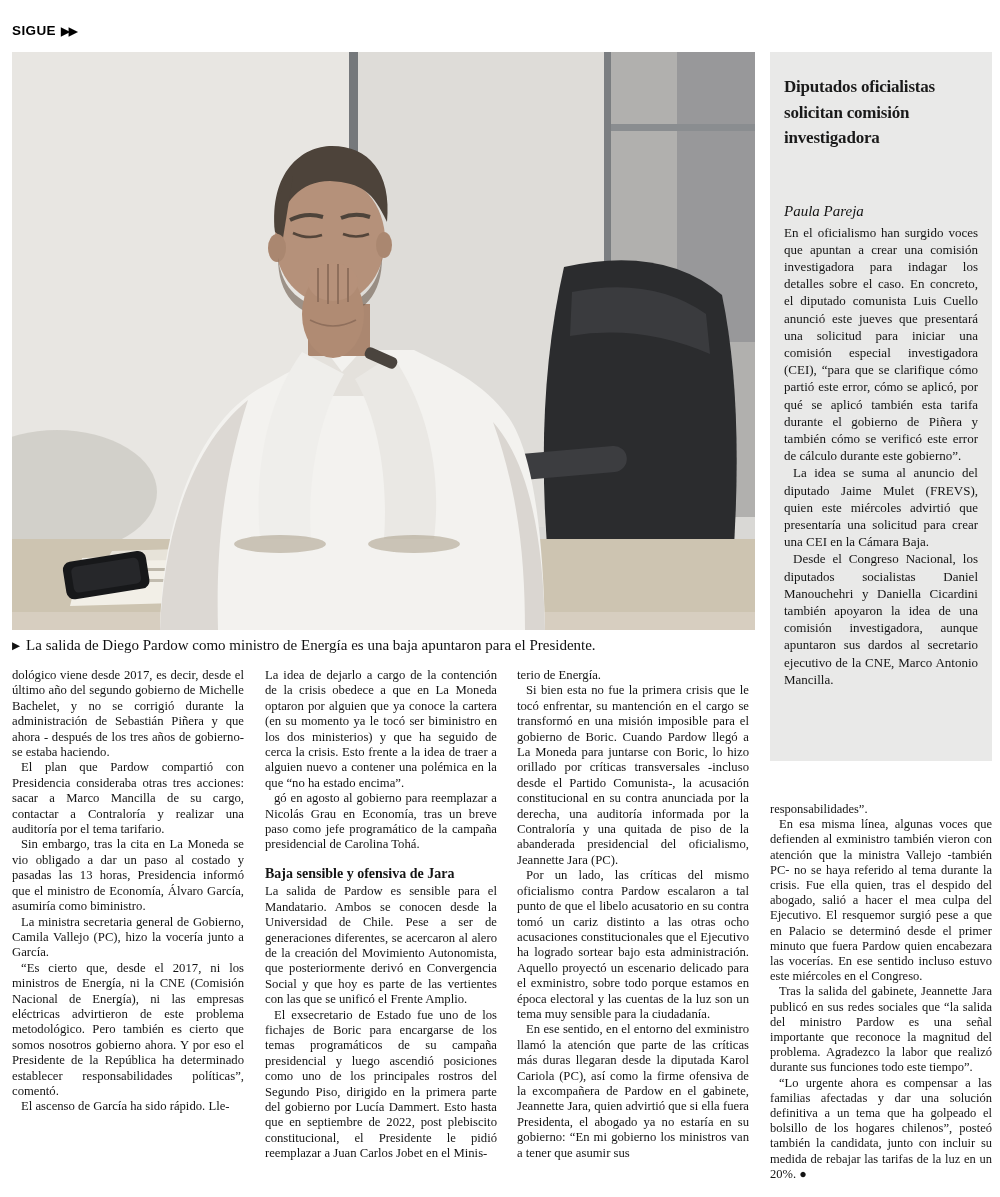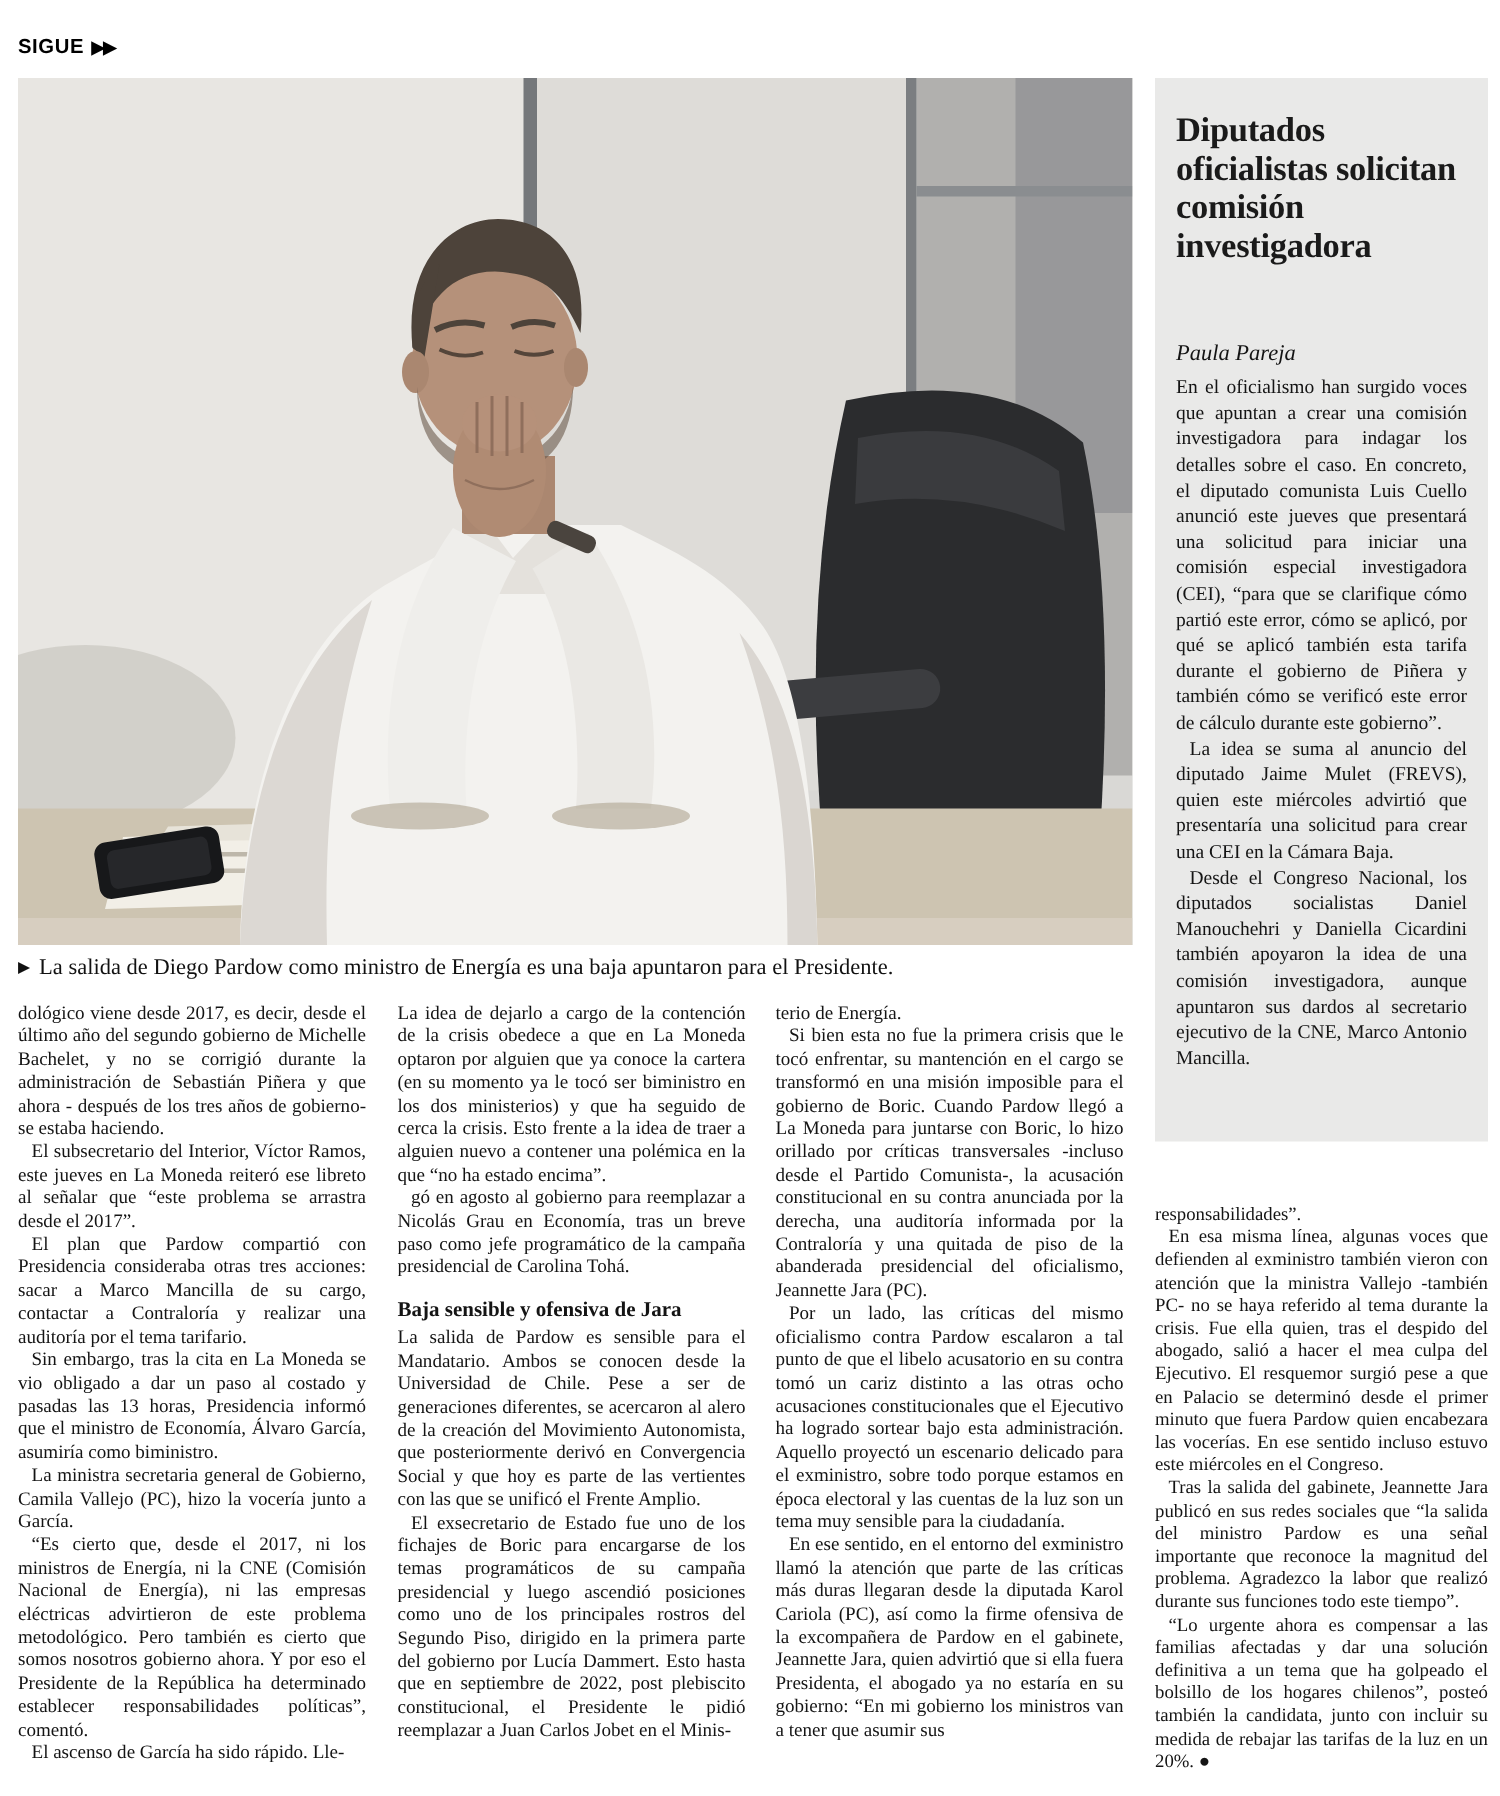--- a/index.html
+++ b/index.html
@@ -23,21 +23,21 @@
   .photo svg { display:block; width:100%; height:100%; }
   
   .caption { position:absolute; left:12px; top:621px; width:743px; margin:0; font-size:15px; color:#111; }
   .cap-marker { font-size:10.5px; position:relative; top:-1.5px; margin-right:6px; }
   
   .sidebar {
     position:absolute; left:770px; top:36px; width:222px; height:709px;
     background:#e9e9e8; box-sizing:border-box; padding:22px 14px 10px 14px;
   }
   .sidebar h2 {
-    margin:0 0 52px 0; font-size:23px; line-height:25.5px; font-weight:bold;
+    margin:0 0 52px 0; font-size:17px; line-height:25.5px; font-weight:bold;
     letter-spacing:-.2px; color:#1a1a1a; font-family:"Liberation Serif", serif;
   }
   .byline { margin:0 0 4px 0; font-style:italic; font-weight:normal; font-size:15px; }
   .sb-p { margin:0; font-size:13px; line-height:17.2px; text-align:justify; }
   .sb-p + .sb-p { text-indent:9px; }
   
   .col {
     position:absolute; top:652px; width:232px; height:540px; overflow:hidden;
     font-size:12.7px; line-height:15.4px; text-align:justify;
   }
@@ -130,21 +130,20 @@
   <aside class="sidebar">
     <h2>Diputados oficialistas solicitan comisión investigadora</h2>
     <p class="byline">Paula Pareja</p>
     <p class="sb-p">En el oficialismo han surgido voces que apuntan a crear una comisión investigadora para indagar los detalles sobre el caso. En concreto, el diputado comunista Luis Cuello anunció este jueves que presentará una solicitud para iniciar una comisión especial investigadora (CEI), “para que se clarifique cómo partió este error, cómo se aplicó, por qué se aplicó también esta tarifa durante el gobierno de Piñera y también cómo se verificó este error de cálculo durante este gobierno”.</p>
     <p class="sb-p">La idea se suma al anuncio del diputado Jaime Mulet (FREVS), quien este miércoles advirtió que presentaría una solicitud para crear una CEI en la Cámara Baja.</p>
     <p class="sb-p">Desde el Congreso Nacional, los diputados socialistas Daniel Manouchehri y Daniella Cicardini también apoyaron la idea de una comisión investigadora, aunque apuntaron sus dardos al secretario ejecutivo de la CNE, Marco Antonio Mancilla.</p>
   </aside>
 
   <div class="col col-1">
     <p>dológico viene desde 2017, es decir, desde el último año del segundo gobierno de Michelle Bachelet, y no se corrigió durante la administración de Sebastián Piñera y que ahora - después de los tres años de gobierno- se estaba haciendo.</p>
-    <p>El subsecretario del Interior, Víctor Ramos, este jueves en La Moneda reiteró ese libreto al señalar que “este problema se arrastra desde el 2017”.</p>
     <p>El plan que Pardow compartió con Presidencia consideraba otras tres acciones: sacar a Marco Mancilla de su cargo, contactar a Contraloría y realizar una auditoría por el tema tarifario.</p>
     <p>Sin embargo, tras la cita en La Moneda se vio obligado a dar un paso al costado y pasadas las 13 horas, Presidencia informó que el ministro de Economía, Álvaro García, asumiría como biministro.</p>
     <p>La ministra secretaria general de Gobierno, Camila Vallejo (PC), hizo la vocería junto a García.</p>
     <p>“Es cierto que, desde el 2017, ni los ministros de Energía, ni la CNE (Comisión Nacional de Energía), ni las empresas eléctricas advirtieron de este problema metodológico. Pero también es cierto que somos nosotros gobierno ahora. Y por eso el Presidente de la República ha determinado establecer responsabilidades políticas”, comentó.</p>
     <p>El ascenso de García ha sido rápido. Lle-</p>
   </div>
 
   <div class="col col-2">
     <p>La idea de dejarlo a cargo de la contención de la crisis obedece a que en La Moneda optaron por alguien que ya conoce la cartera (en su momento ya le tocó ser biministro en los dos ministerios) y que ha seguido de cerca la crisis. Esto frente a la idea de traer a alguien nuevo a contener una polémica en la que “no ha estado encima”.</p>
     <p>gó en agosto al gobierno para reemplazar a Nicolás Grau en Economía, tras un breve paso como jefe programático de la campaña presidencial de Carolina Tohá.</p>

